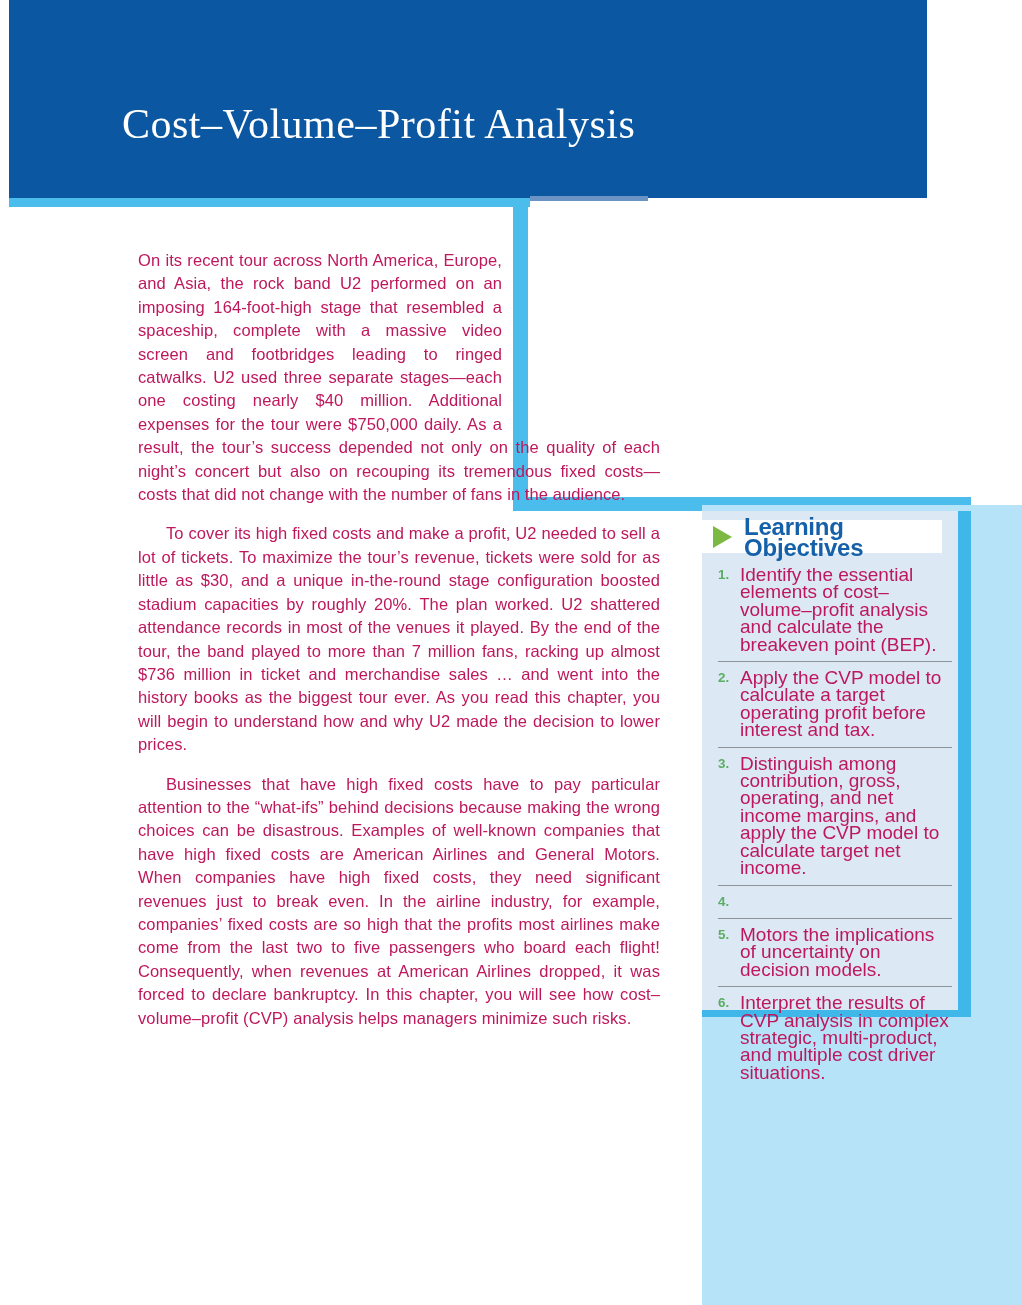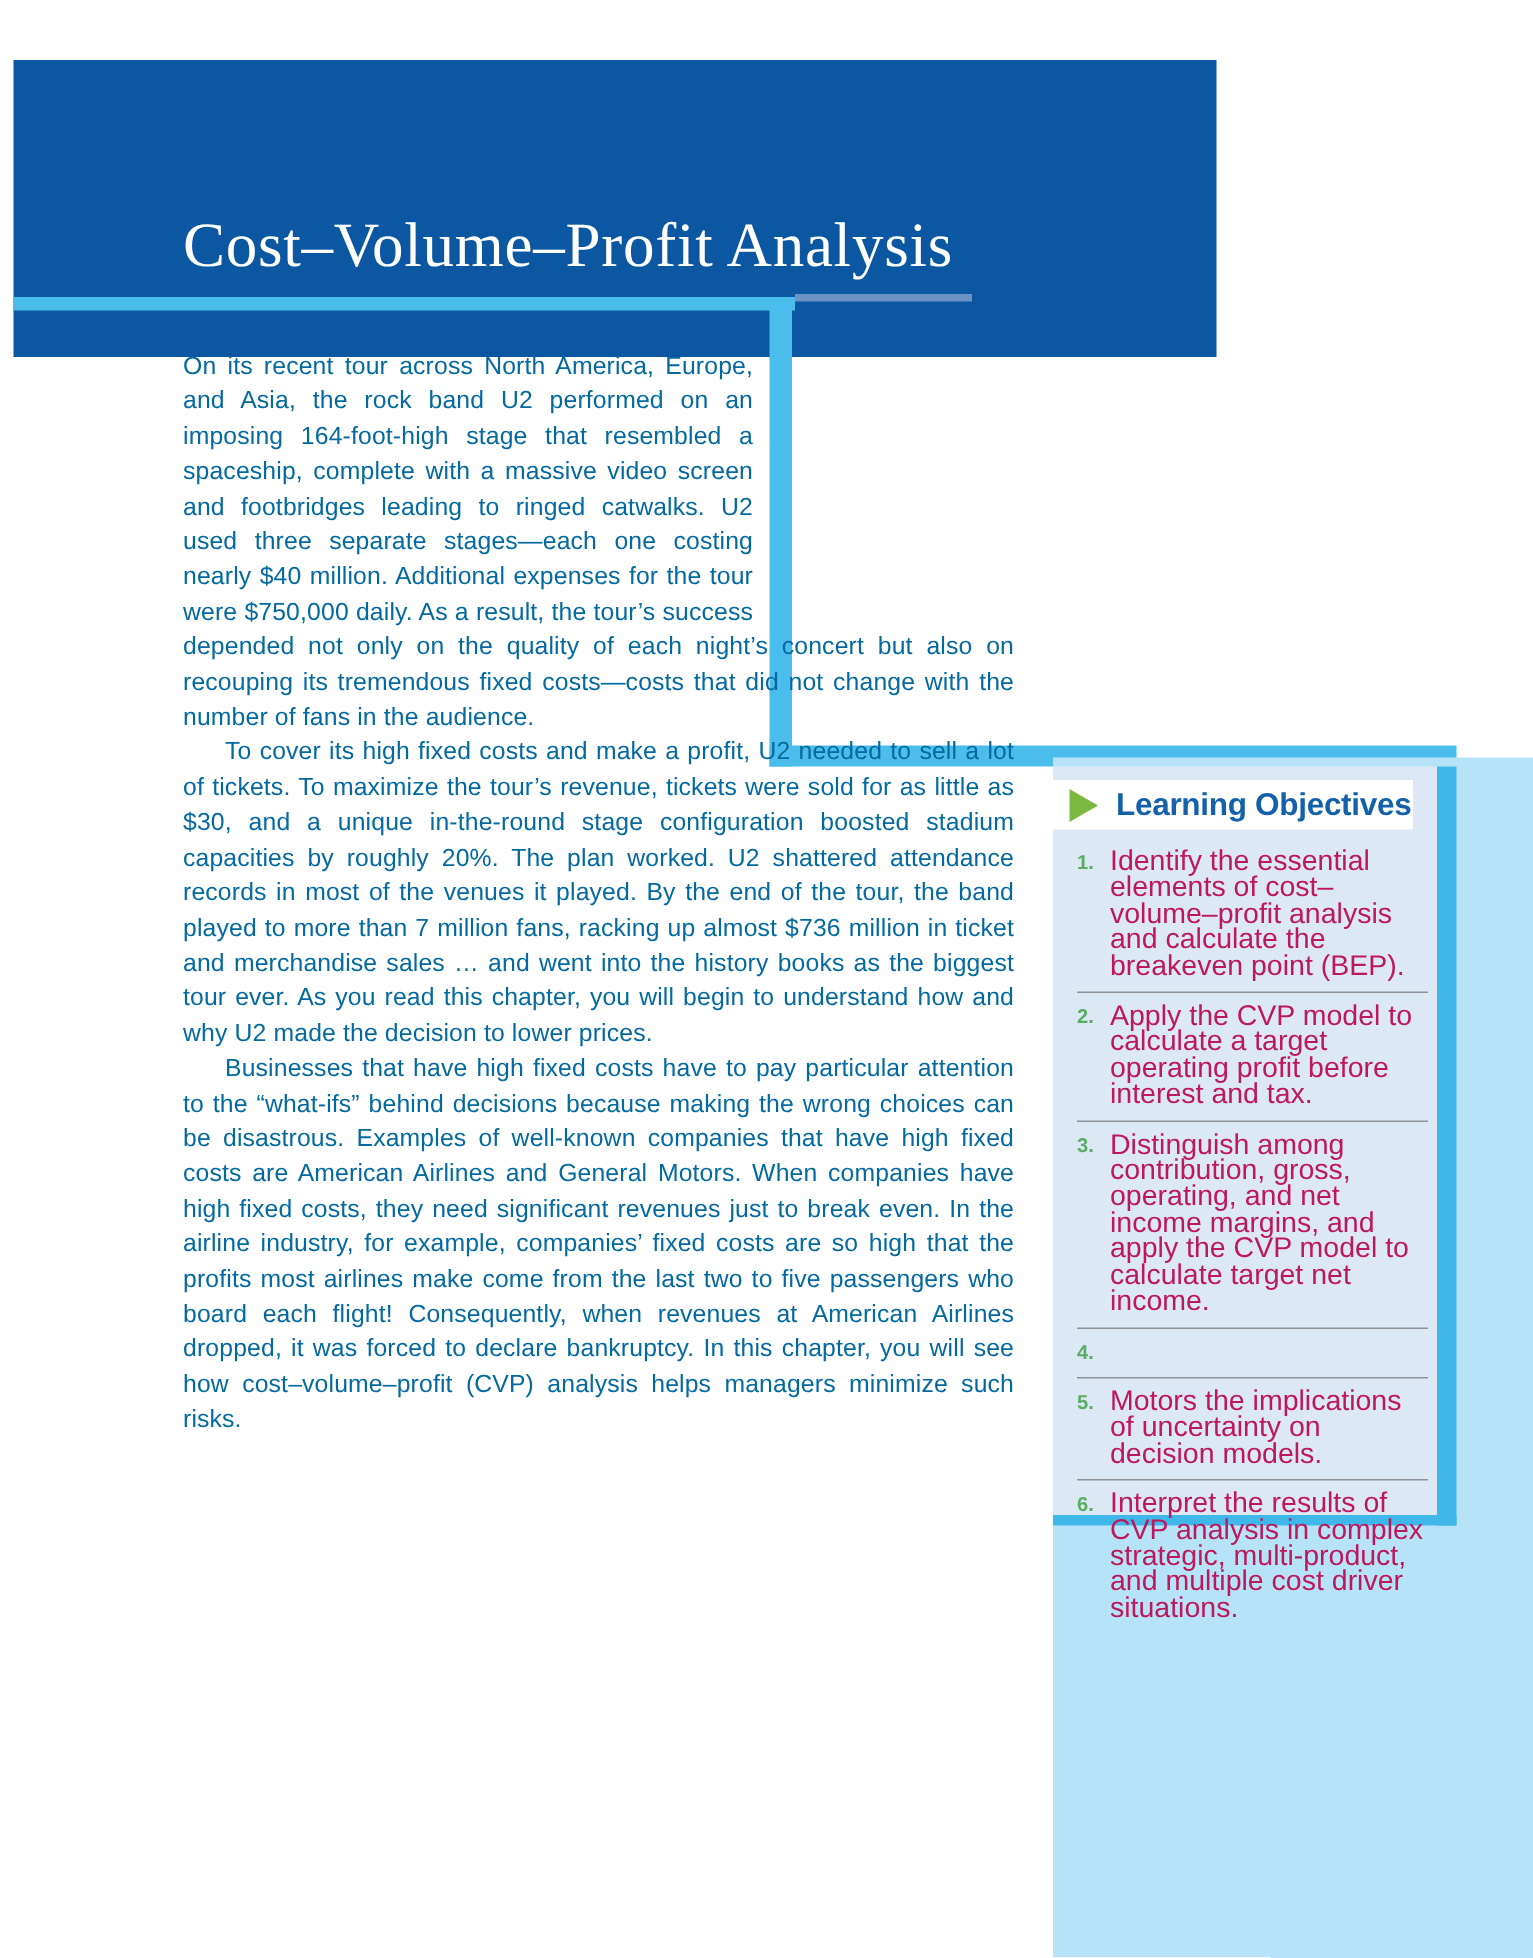--- a/index.html
+++ b/index.html
@@ -6,23 +6,22 @@
   .page{
     position:relative;
     width:1022px;height:1305px;
     background:#ffffff;
     overflow:hidden;
     font-family:"Liberation Sans", sans-serif;
   }
 
   
   .banner{
-    position:absolute;left:9px;top:0;width:802px;height:198px;
+    position:absolute;left:9px;top:0;width:918px;height:198px;
     background:#0B57A1;
-    margin-top:40px;
   }
   .banner h1{
     margin:0;
     position:absolute;left:113px;top:100px;
     font-family:"Liberation Serif", serif;
     font-weight:400;
     font-size:42px;line-height:48px;
     letter-spacing:0.5px;
     color:#ffffff;
   }
@@ -66,21 +65,21 @@
     display:flex;align-items:center;
   }
   .tri{
     width:0;height:0;margin-left:11px;
     border-left:19px solid #7CB942;
     border-top:11px solid transparent;
     border-bottom:11px solid transparent;
   }
   .lo-header h2{
     margin:0 0 0 12px;
-    font-size:21px;line-height:21px;
+    font-size:24px;line-height:21px;
     font-weight:700;
     color:#1561A9;
     letter-spacing:-0.2px;
   }
   .lo-list{
     list-style:none;
     margin:6px 0 0 0;padding:0 6px 0 16px;
   }
   .lo-list li{
     display:flex;
@@ -109,24 +108,24 @@
     margin:0 0 17px 0;
     font-size:27px;line-height:34px;
     font-weight:700;
     letter-spacing:-0.2px;
     color:#68AF79;
   }
   .story-heading sup{
     font-size:16px;
   }
   .body-text p{
-    margin:0;
+    margin:16px;
     font-size:16.5px;line-height:23.4px;
     letter-spacing:0.1px;
-    color:#0369a1;
+    color:#be185d;
     text-align:justify;
   }
   .body-text p.indent{ text-indent:28px; }
   .photo-spacer{
     float:right;
     width:174px;height:187px;
   }
 </style>
 </head>
 <body>

